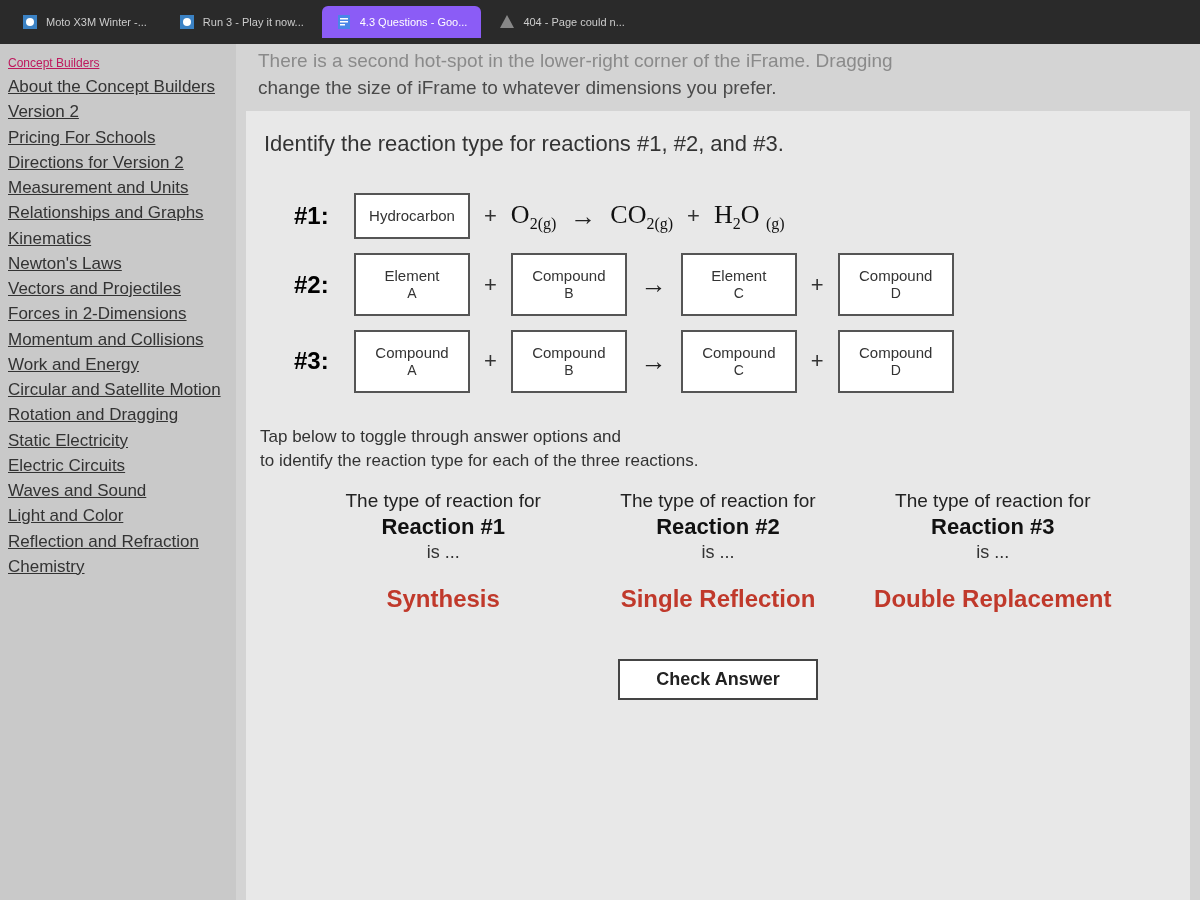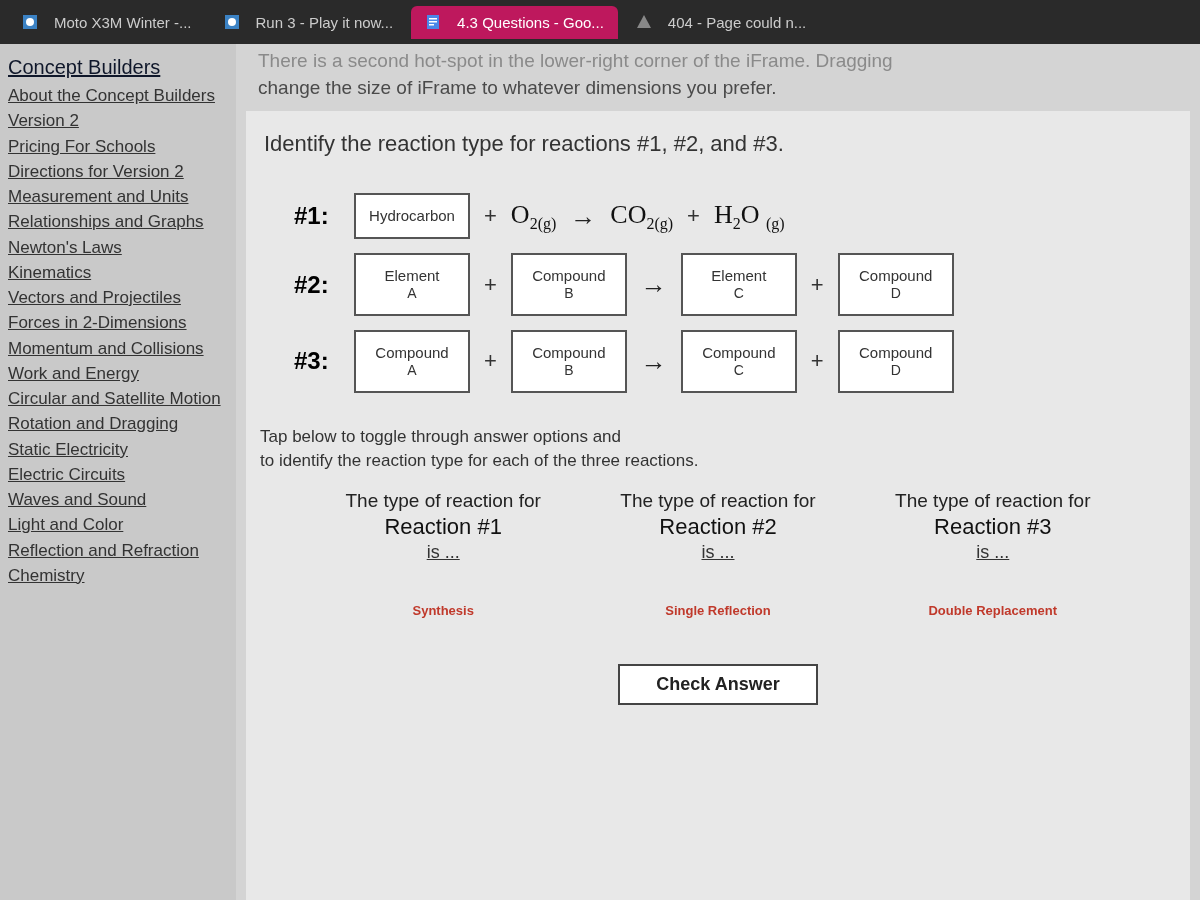--- a/index.html
+++ b/index.html
@@ -1,44 +1,44 @@
 <!DOCTYPE html>
 <html><head>
 <meta charset="utf-8">
 <style>
 body { margin:0; font-family: Arial, sans-serif; background:#b5b5b5; width:1200px; height:900px; overflow:hidden; }
 .tabbar { background:#2a2a2a; height:44px; display:flex; align-items:center; padding:0 8px; gap:4px; }
-.tab { display:flex; gap:16px; color:#ccc; padding:8px 14px; font-size:15px; border-radius:6px 6px 0 0; cursor:pointer; max-width:220px; }
-.tab.active { background:#be185d; color:#fff; }
+.tab { display:flex; align-items:center; gap:8px; color:#ccc; padding:8px 14px; font-size:11px; border-radius:6px 6px 0 0; cursor:pointer; max-width:220px; }
+.tab.active { background:#8b5cf6; color:#fff; }
 .tab-icon { width:16px; height:16px; display:inline-flex; align-items:center; justify-content:center; }
 .tab-icon svg { width:16px; height:16px; }
 .layout { display:flex; height:calc(100% - 44px); }
 .sidebar { width:220px; background:#c9c9c9; padding:12px 8px; font-size:17px; color:#333; overflow:hidden; }
-.sidebar .sb-title { color:#0f172a; font-size:20px; margin-bottom:6px; text-decoration:underline; cursor:pointer; }
+.sidebar .sb-title { color:#be185d; font-size:12px; margin-bottom:6px; text-decoration:underline; cursor:pointer; }
 .sidebar a { display:block; color:#333; text-decoration:underline; margin:4px 0; line-height:1.25; cursor:pointer; }
 .main { flex:1; background:#d4d4d4; position:relative; }
 .banner { color:#4a4a4a; font-size:19px; padding:4px 22px 10px 22px; line-height:1.4; }
 .banner .faded { color:#8a8a8a; }
 .content { background:#e8e8e8; margin:0 10px; height:760px; position:relative; padding:16px 14px; }
 .prompt { font-size:22px; color:#333; margin:4px 4px 36px 4px; }
 .rxn-row { display:flex; align-items:center; gap:14px; margin:14px 0 14px 34px; }
 .rxn-num { font-weight:bold; font-size:24px; width:46px; }
 .box { border:2px solid #555; background:#fff; padding:12px 8px; text-align:center; min-width:96px; font-size:15px; color:#333; line-height:1.2; }
 .box .sub { font-size:14px; }
 .op { font-size:22px; color:#333; }
 .arrow { font-size:26px; font-weight:bold; color:#222; }
 .chem { font-size:26px; font-family:'Times New Roman',serif; color:#111; }
 .chem sub { font-size:16px; }
 .hint { font-size:17px; color:#333; margin-top:32px; line-height:1.4; }
 .answers { display:flex; justify-content:center; margin-top:18px; }
 .ans-col { text-align:center; width:30%; }
 .ans-col .lead { font-size:19px; color:#222; }
-.ans-col .rx { font-size:22px; font-weight:normal; color:#111; margin-top:2px; }
-.ans-col .is { font-size:18px; color:#333; margin-top:2px;text-decoration:underline; }
-.ans-col .choice { color:#c0392b; font-size:13px; font-weight:bold; margin-top:40px; cursor:pointer; }
+.ans-col .rx { font-size:22px; font-weight:bold; color:#111; margin-top:2px; }
+.ans-col .is { font-size:18px; color:#333; margin-top:2px; }
+.ans-col .choice { color:#c0392b; font-size:24px; font-weight:bold; margin-top:22px; cursor:pointer; }
 .check { display:block; margin:46px auto 0 auto; border:2px solid #444; background:#fff; padding:8px 36px; font-size:18px; font-weight:bold; color:#222; cursor:pointer; }
 </style>
 </head>
 <body>
 
 <div class="tabbar">
   <div class="tab">
     <span class="tab-icon">
         <svg viewBox="0 0 16 16">
           <rect x="1" y="1" width="14" height="14" fill="#3b82c4"></rect>
@@ -79,22 +79,22 @@
 
 <div class="layout">
   <div class="sidebar">
     <div class="sb-title">Concept Builders</div>
     <a>About the Concept Builders</a>
     <a>Version 2</a>
     <a>Pricing For Schools</a>
     <a>Directions for Version 2</a>
     <a>Measurement and Units</a>
     <a>Relationships and Graphs</a>
+    <a>Kinematics</a>
     <a>Newton's Laws</a>
-    <a>Kinematics</a>
     <a>Vectors and Projectiles</a>
     <a>Forces in 2-Dimensions</a>
     <a>Momentum and Collisions</a>
     <a>Work and Energy</a>
     <a>Circular and Satellite Motion</a>
     <a>Rotation and Dragging</a>
     <a>Static Electricity</a>
     <a>Electric Circuits</a>
     <a>Waves and Sound</a>
     <a>Light and Color</a>

